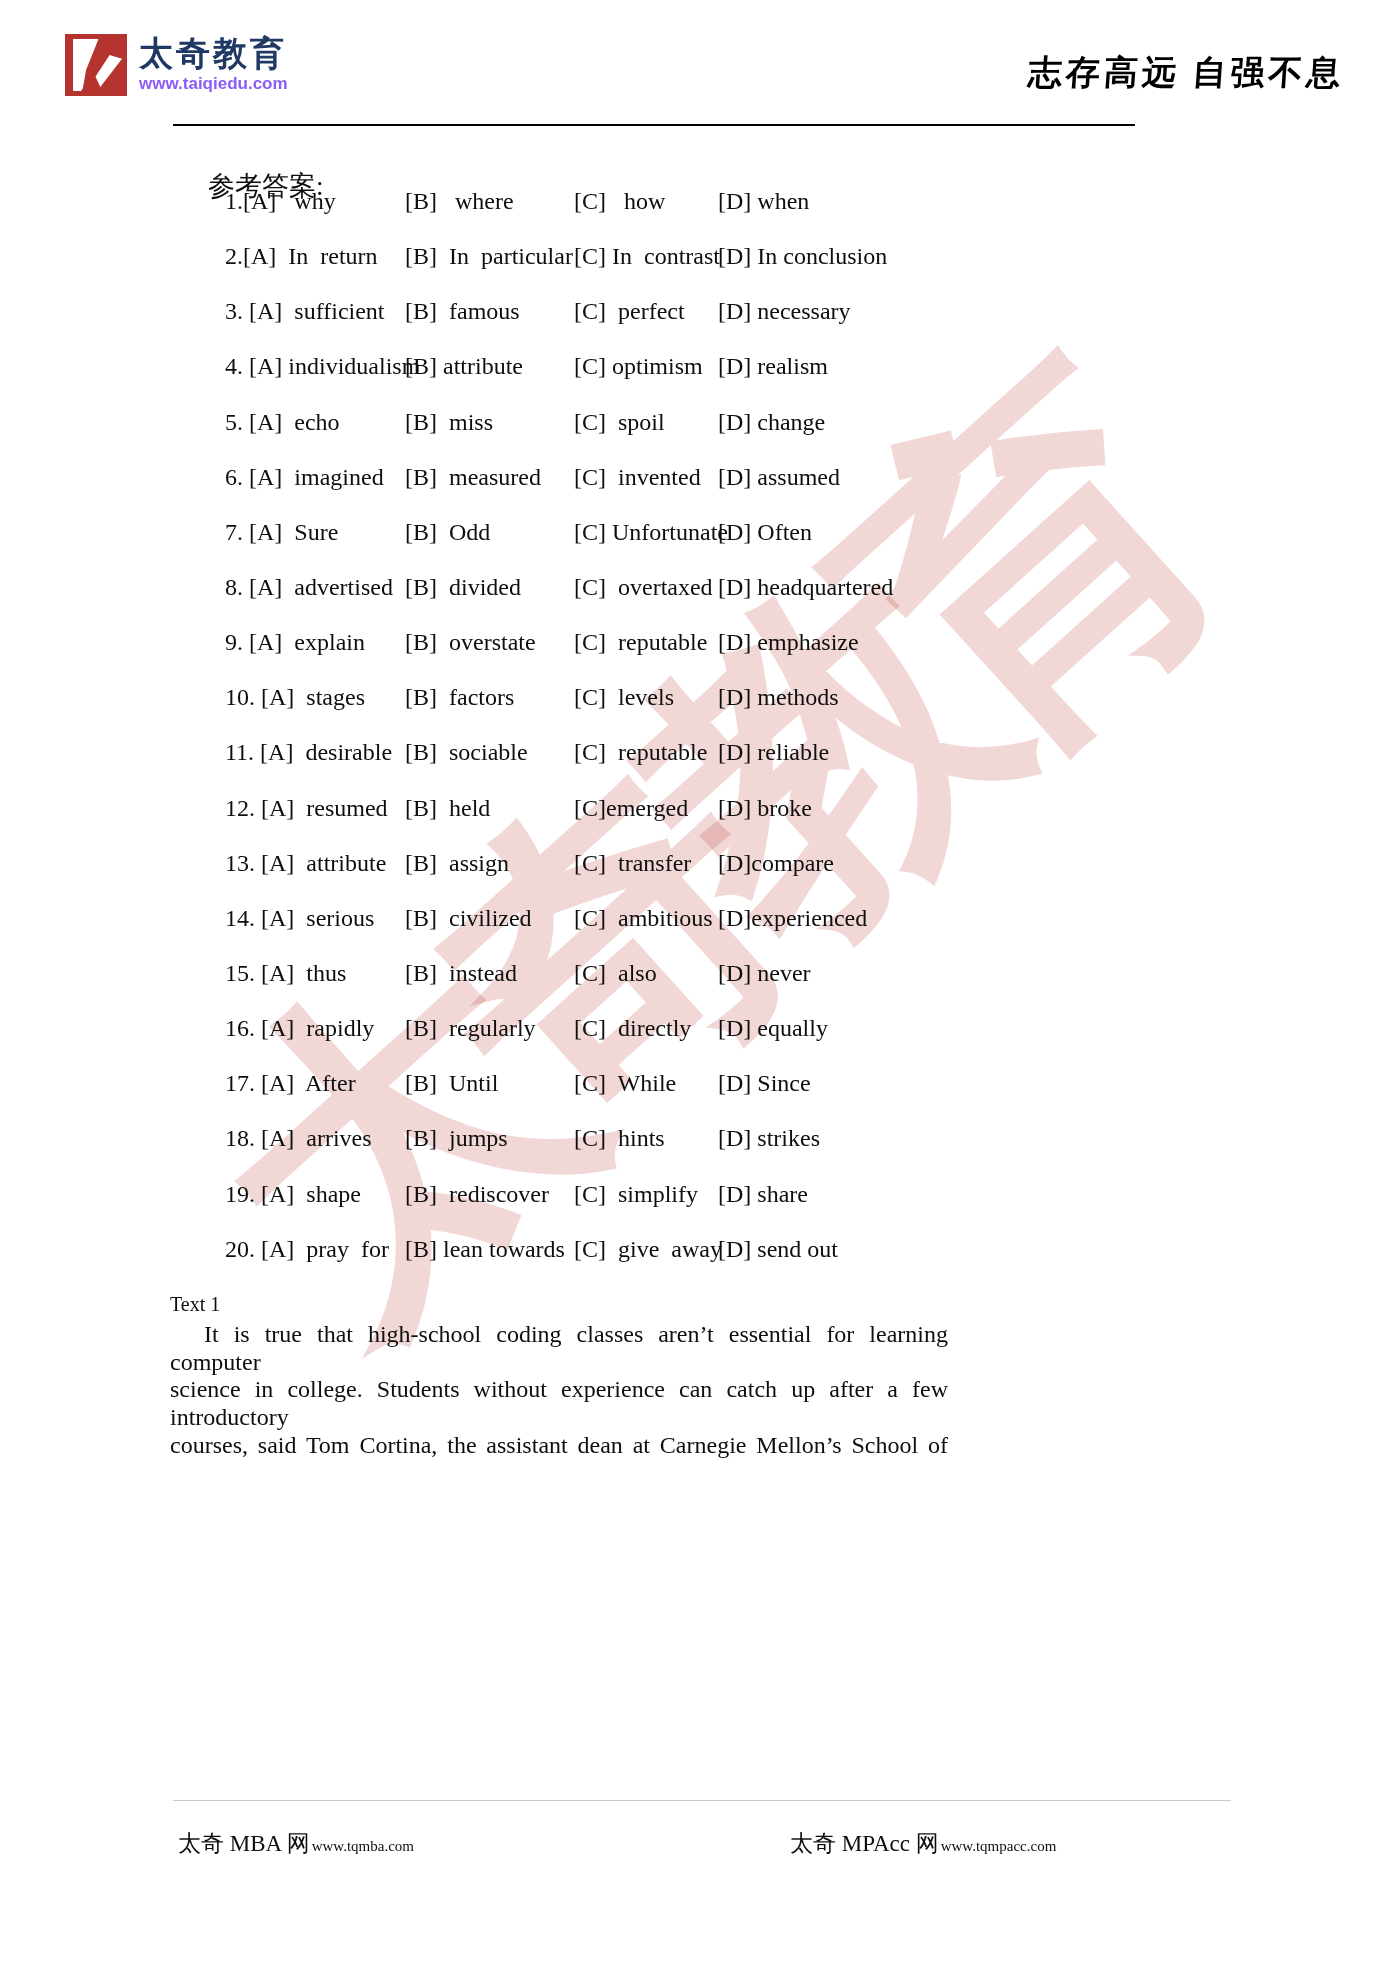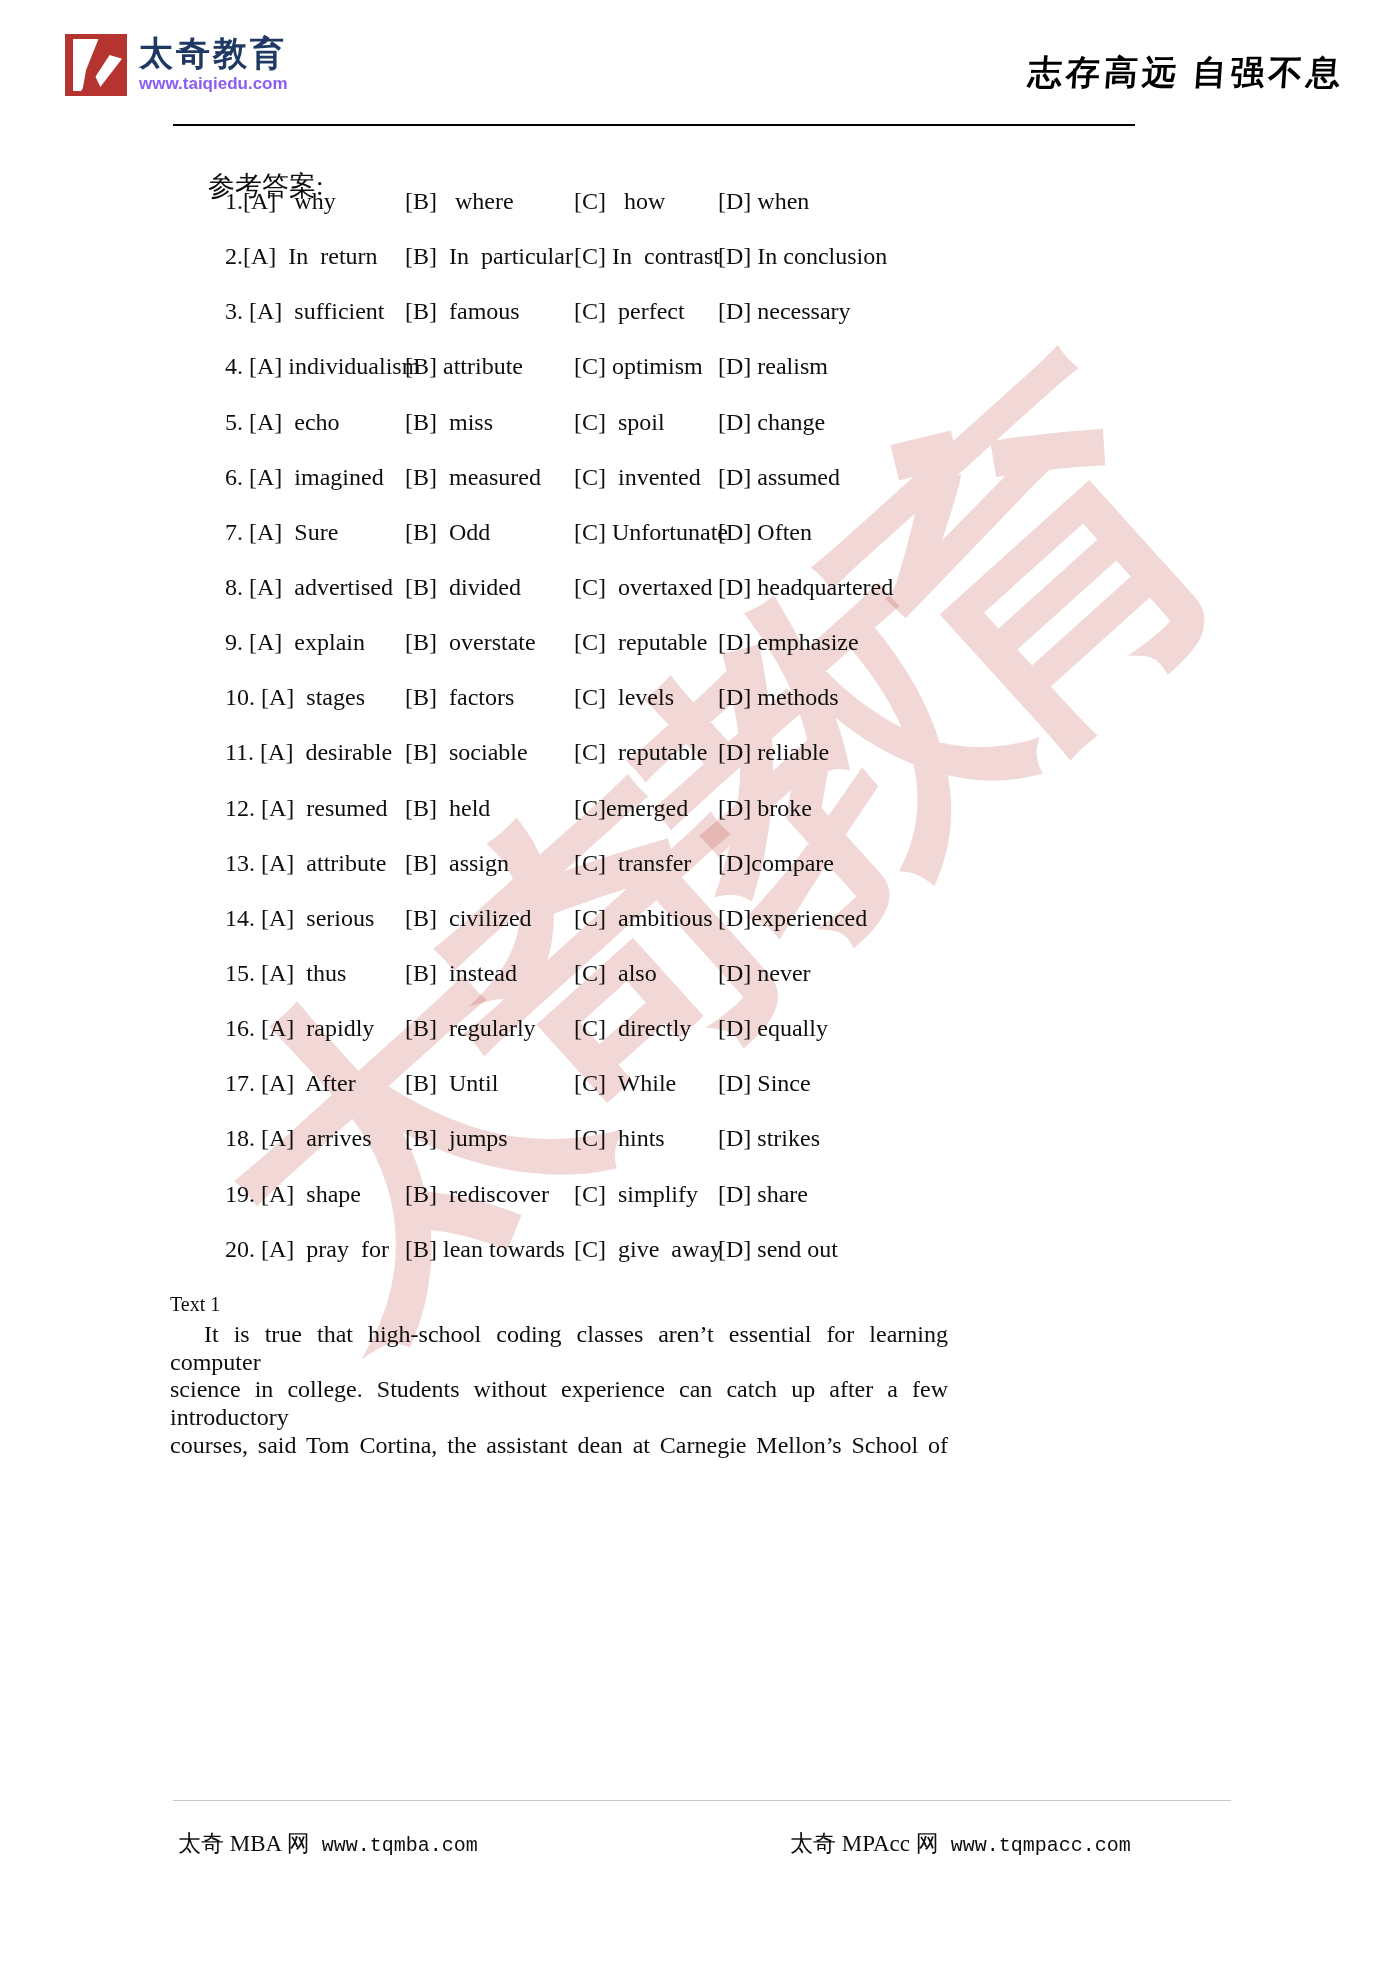--- a/index.html
+++ b/index.html
@@ -46,21 +46,21 @@
   
   .text1-title{position:absolute;top:1293px;left:170px;font-size:20px;z-index:1;text-align:center;}
   .text1-body{position:absolute;top:1321px;left:170px;width:778px;z-index:1;}
   .text1-line{font-size:24px;line-height:27.7px;text-align:justify;text-align-last:justify;}
   .text1-line.indent{text-indent:34px;}
   
   .footer-line{position:absolute;top:1800px;left:173px;width:1058px;height:1px;background:#c9c9c9;}
   .footer{position:absolute;top:1828px;left:0;width:1400px;font-size:23px;z-index:1;}
   .footer .f-left{position:absolute;left:178px;top:0;white-space:pre;}
   .footer .f-right{position:absolute;left:790px;top:0;white-space:pre;}
-  .footer .url{font-family:Liberation Mono, monospace;font-size:20px;margin-left:12px;}
+  .footer .url{font-family:Liberation Serif, serif;font-size:15px;margin-left:2px;}
 </style>
 </head>
 <body>
 
 <div class="page">
 
   <div class="watermark">太奇教育</div>
 
   <div class="logo-row">
     <svg class="logo-mark" viewBox="0 0 100 100">

